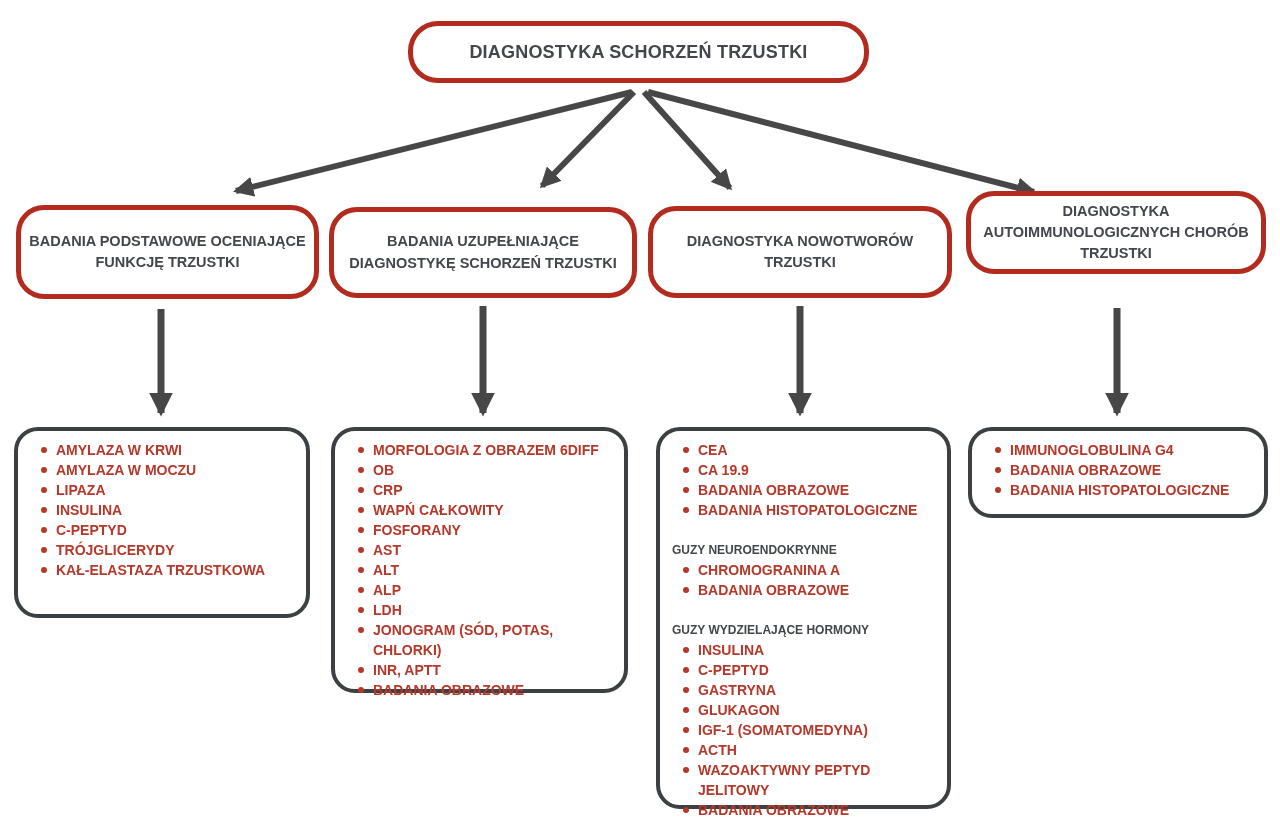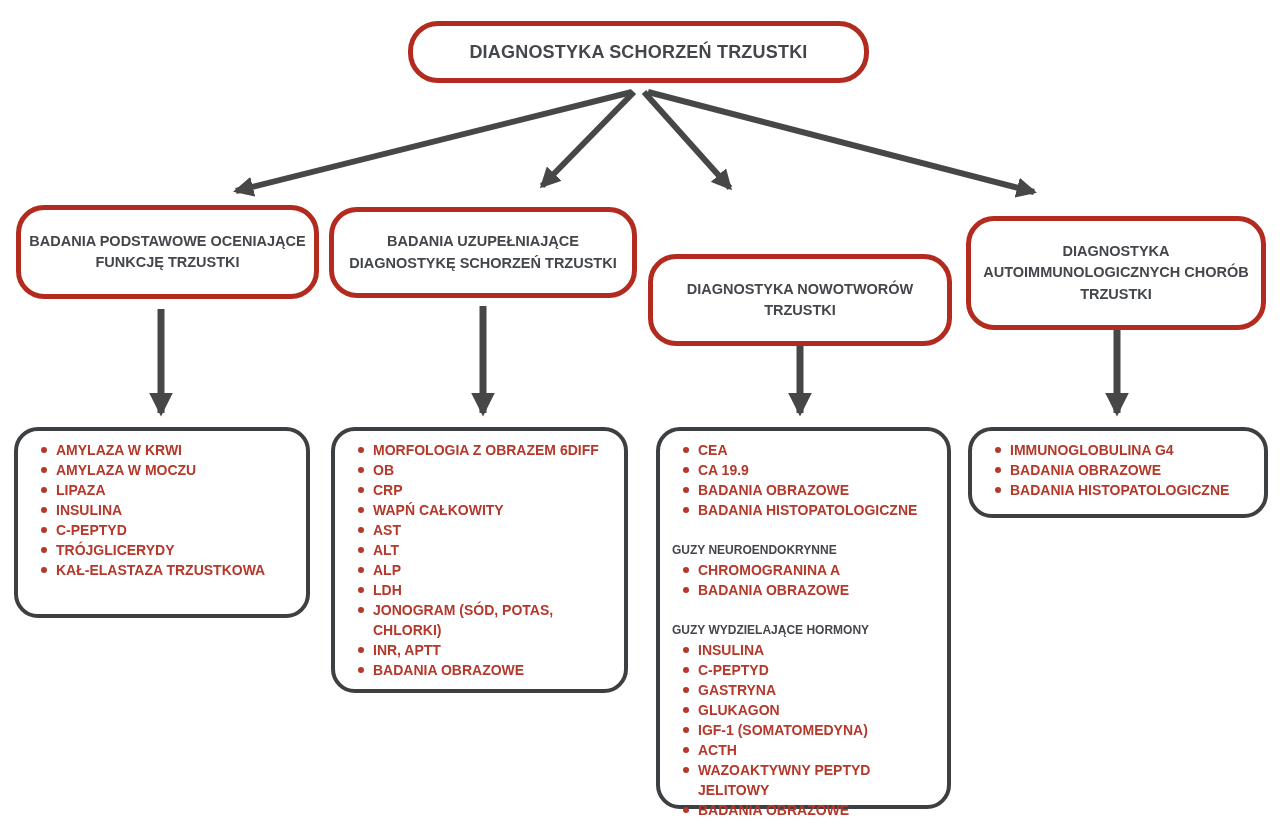--- a/index.html
+++ b/index.html
@@ -101,25 +101,25 @@
 </div>
 
 <div class="node" style="left:10px;top:205px;width:303px;height:94px;margin-left:6px;">
   <span class="label">BADANIA PODSTAWOWE OCENIAJĄCE
 FUNKCJĘ TRZUSTKI</span>
 </div>
 <div class="node" style="left:329px;top:207px;width:308px;height:91px;">
   <span class="label">BADANIA UZUPEŁNIAJĄCE
 DIAGNOSTYKĘ SCHORZEŃ TRZUSTKI</span>
 </div>
-<div class="node" style="left:648px;top:206px;width:304px;height:92px;margin-top:48px;">
+<div class="node" style="left:648px;top:206px;width:304px;height:92px;">
   <span class="label">DIAGNOSTYKA NOWOTWORÓW
 TRZUSTKI</span>
 </div>
-<div class="node" style="left:966px;top:216px;width:300px;height:114px;">
+<div class="node" style="left:966px;top:191px;width:300px;height:83px;">
   <span class="label">DIAGNOSTYKA
 AUTOIMMUNOLOGICZNYCH CHORÓB
 TRZUSTKI</span>
 </div>
 
 <div class="listbox" style="left:14px;top:427px;width:296px;height:191px;">
   <div class="section">
 
     <ul class="items">
         <li>AMYLAZA W KRWI</li>
@@ -134,20 +134,21 @@
 </div>
 
 <div class="listbox" style="left:331px;top:427px;width:297px;height:266px;">
   <div class="section">
 
     <ul class="items">
         <li>MORFOLOGIA Z OBRAZEM 6DIFF</li>
         <li>OB</li>
         <li>CRP</li>
         <li>WAPŃ CAŁKOWITY</li>
+        <li>FOSFORANY</li>
         <li>AST</li>
         <li>ALT</li>
         <li>ALP</li>
         <li>LDH</li>
         <li>JONOGRAM (SÓD, POTAS, CHLORKI)</li>
         <li>INR, APTT</li>
         <li>BADANIA OBRAZOWE</li>
       </ul>
   </div>
 </div>

